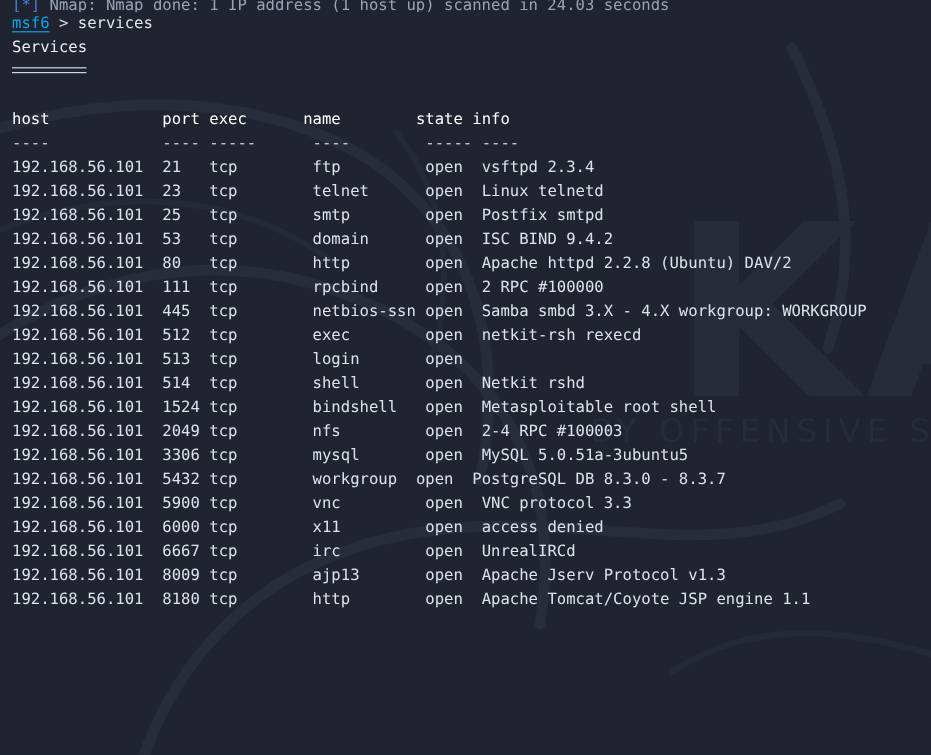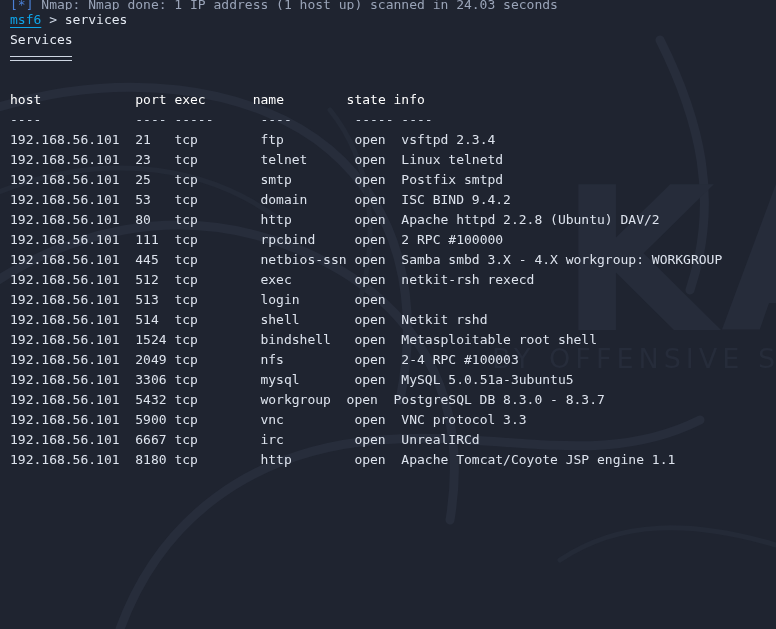--- a/index.html
+++ b/index.html
@@ -125,20 +125,22 @@
       <div class="row"><span class="cell">192.168.56.101  </span><span class="cell">111  </span><span class="cell">tcp        </span><span class="cell">rpcbind     </span><span class="cell">open  </span><span class="cell">2 RPC #100000</span></div>
       <div class="row"><span class="cell">192.168.56.101  </span><span class="cell">445  </span><span class="cell">tcp        </span><span class="cell">netbios-ssn </span><span class="cell">open  </span><span class="cell">Samba smbd 3.X - 4.X workgroup: WORKGROUP</span></div>
       <div class="row"><span class="cell">192.168.56.101  </span><span class="cell">512  </span><span class="cell">tcp        </span><span class="cell">exec        </span><span class="cell">open  </span><span class="cell">netkit-rsh rexecd</span></div>
       <div class="row"><span class="cell">192.168.56.101  </span><span class="cell">513  </span><span class="cell">tcp        </span><span class="cell">login       </span><span class="cell">open  </span><span class="cell"></span></div>
       <div class="row"><span class="cell">192.168.56.101  </span><span class="cell">514  </span><span class="cell">tcp        </span><span class="cell">shell       </span><span class="cell">open  </span><span class="cell">Netkit rshd</span></div>
       <div class="row"><span class="cell">192.168.56.101  </span><span class="cell">1524 </span><span class="cell">tcp        </span><span class="cell">bindshell   </span><span class="cell">open  </span><span class="cell">Metasploitable root shell</span></div>
       <div class="row"><span class="cell">192.168.56.101  </span><span class="cell">2049 </span><span class="cell">tcp        </span><span class="cell">nfs         </span><span class="cell">open  </span><span class="cell">2-4 RPC #100003</span></div>
       <div class="row"><span class="cell">192.168.56.101  </span><span class="cell">3306 </span><span class="cell">tcp        </span><span class="cell">mysql       </span><span class="cell">open  </span><span class="cell">MySQL 5.0.51a-3ubuntu5</span></div>
       <div class="row"><span class="cell">192.168.56.101  </span><span class="cell">5432 </span><span class="cell">tcp        </span><span class="cell">workgroup  </span><span class="cell">open  </span><span class="cell">PostgreSQL DB 8.3.0 - 8.3.7</span></div>
       <div class="row"><span class="cell">192.168.56.101  </span><span class="cell">5900 </span><span class="cell">tcp        </span><span class="cell">vnc         </span><span class="cell">open  </span><span class="cell">VNC protocol 3.3</span></div>
+      <div class="row"><span class="cell">192.168.56.101  </span><span class="cell">6000 </span><span class="cell">tcp        </span><span class="cell">x11         </span><span class="cell">open  </span><span class="cell">access denied</span></div>
       <div class="row"><span class="cell">192.168.56.101  </span><span class="cell">6667 </span><span class="cell">tcp        </span><span class="cell">irc         </span><span class="cell">open  </span><span class="cell">UnrealIRCd</span></div>
+      <div class="row"><span class="cell">192.168.56.101  </span><span class="cell">8009 </span><span class="cell">tcp        </span><span class="cell">ajp13       </span><span class="cell">open  </span><span class="cell">Apache Jserv Protocol v1.3</span></div>
       <div class="row"><span class="cell">192.168.56.101  </span><span class="cell">8180 </span><span class="cell">tcp        </span><span class="cell">http        </span><span class="cell">open  </span><span class="cell">Apache Tomcat/Coyote JSP engine 1.1</span></div>
     </div>
 
   <div class="row blank"> </div>
   <div class="row blank"> </div>
 
 </div>
 
 </body></html>

